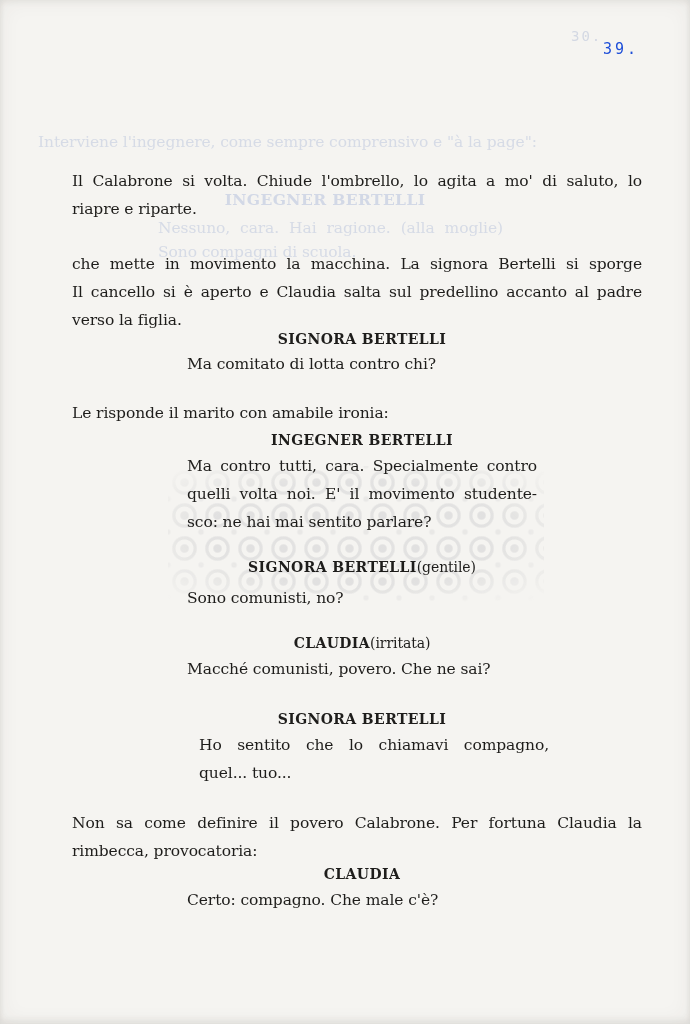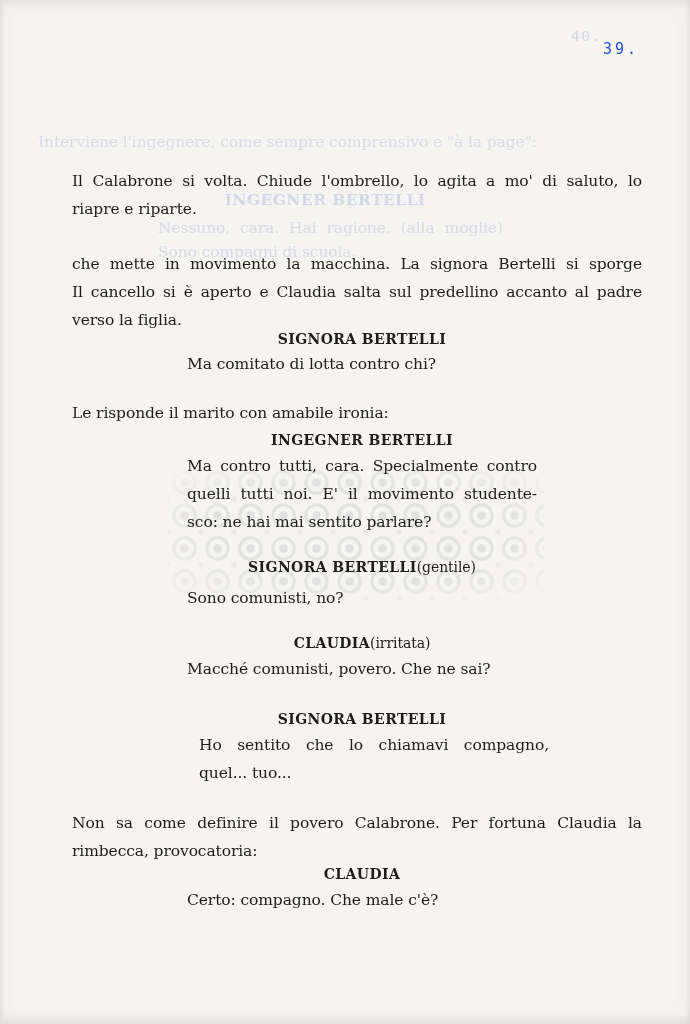--- a/index.html
+++ b/index.html
@@ -49,21 +49,21 @@
     background-position:0 0,0 0,16.5px 16.5px;
     -webkit-mask-image:radial-gradient(ellipse at center, #000 55%, transparent 98%);
     mask-image:radial-gradient(ellipse at center, #000 55%, transparent 98%);
   }
 </style>
 </head>
 <body>
 
 <div class="page">
 
-  <div class="abs pagenum-ghost" style="left:571px;top:28px;">40.</div>
+  <div class="abs pagenum-ghost" style="left:571px;top:28px;">30.</div>
   <div class="abs pagenum" style="left:603px;top:40px;">39.</div>
 
   <div class="abs line ghost" style="left:38px;top:128px;width:540px;">Interviene l'ingegnere, come sempre comprensivo e "à la page":</div>
   <div class="abs line ghost-bold" style="left:150px;top:186px;width:350px;">INGEGNER BERTELLI</div>
   <div class="abs line ghost just" style="left:158px;top:214px;width:345px;">Nessuno, cara. Hai ragione. (alla moglie)</div>
   <div class="abs line ghost" style="left:158px;top:238px;width:345px;">Sono compagni di scuola.</div>
 
   <div class="abs watermark"></div>
 
   <div class="abs action" style="top:167px;">
@@ -86,21 +86,21 @@
 
   <div class="abs action" style="top:399px;">
     <div class="line">Le risponde il marito con amabile ironia:</div>
   </div>
 
   <div class="abs charname" style="top:426px;">
     <span>INGEGNER BERTELLI</span>
   </div>
   <div class="abs dialogue" style="top:452px;">
     <div class="line just">Ma contro tutti, cara. Specialmente contro</div>
-    <div class="line just">quelli tutti noi. E' il movimento studente-</div>
+    <div class="line just">quelli volta noi. E' il movimento studente-</div>
     <div class="line">sco: ne hai mai sentito parlare?</div>
   </div>
 
   <div class="abs charname" style="top:553px;">
     <span>SIGNORA BERTELLI</span><span class="paren">(gentile)</span>
   </div>
   <div class="abs dialogue" style="top:584px;">
     <div class="line">Sono comunisti, no?</div>
   </div>
 

